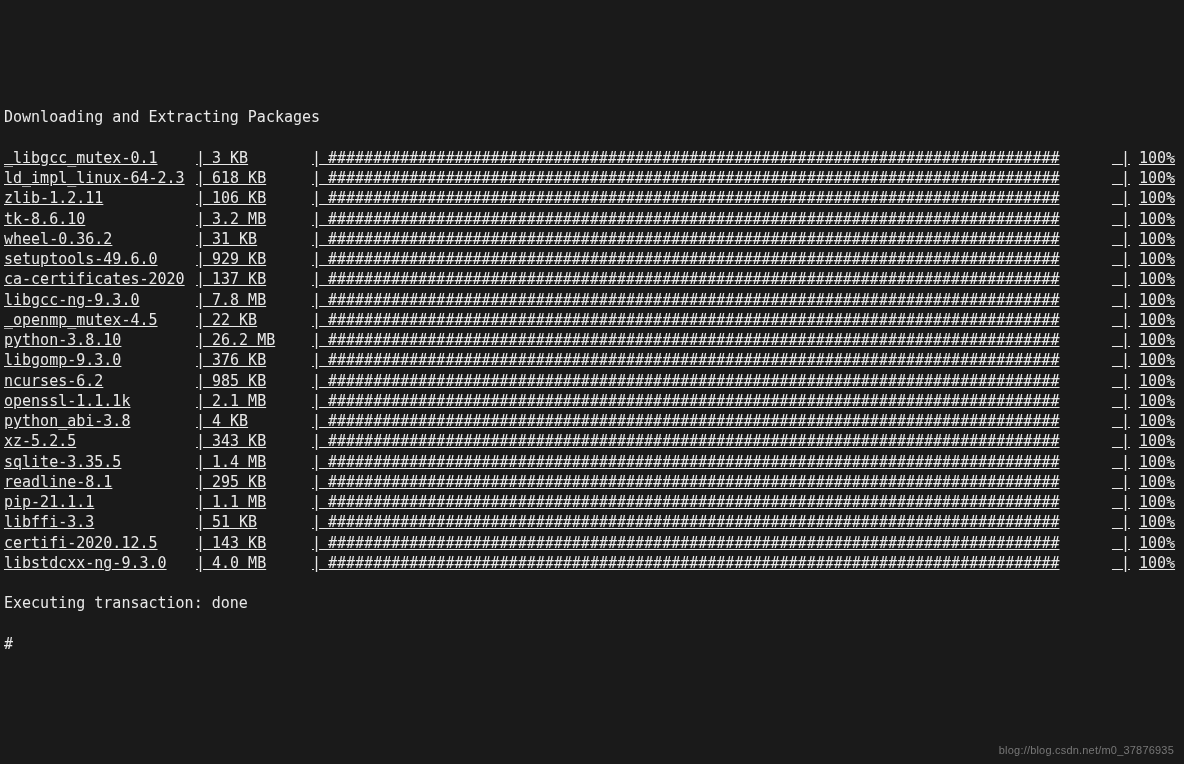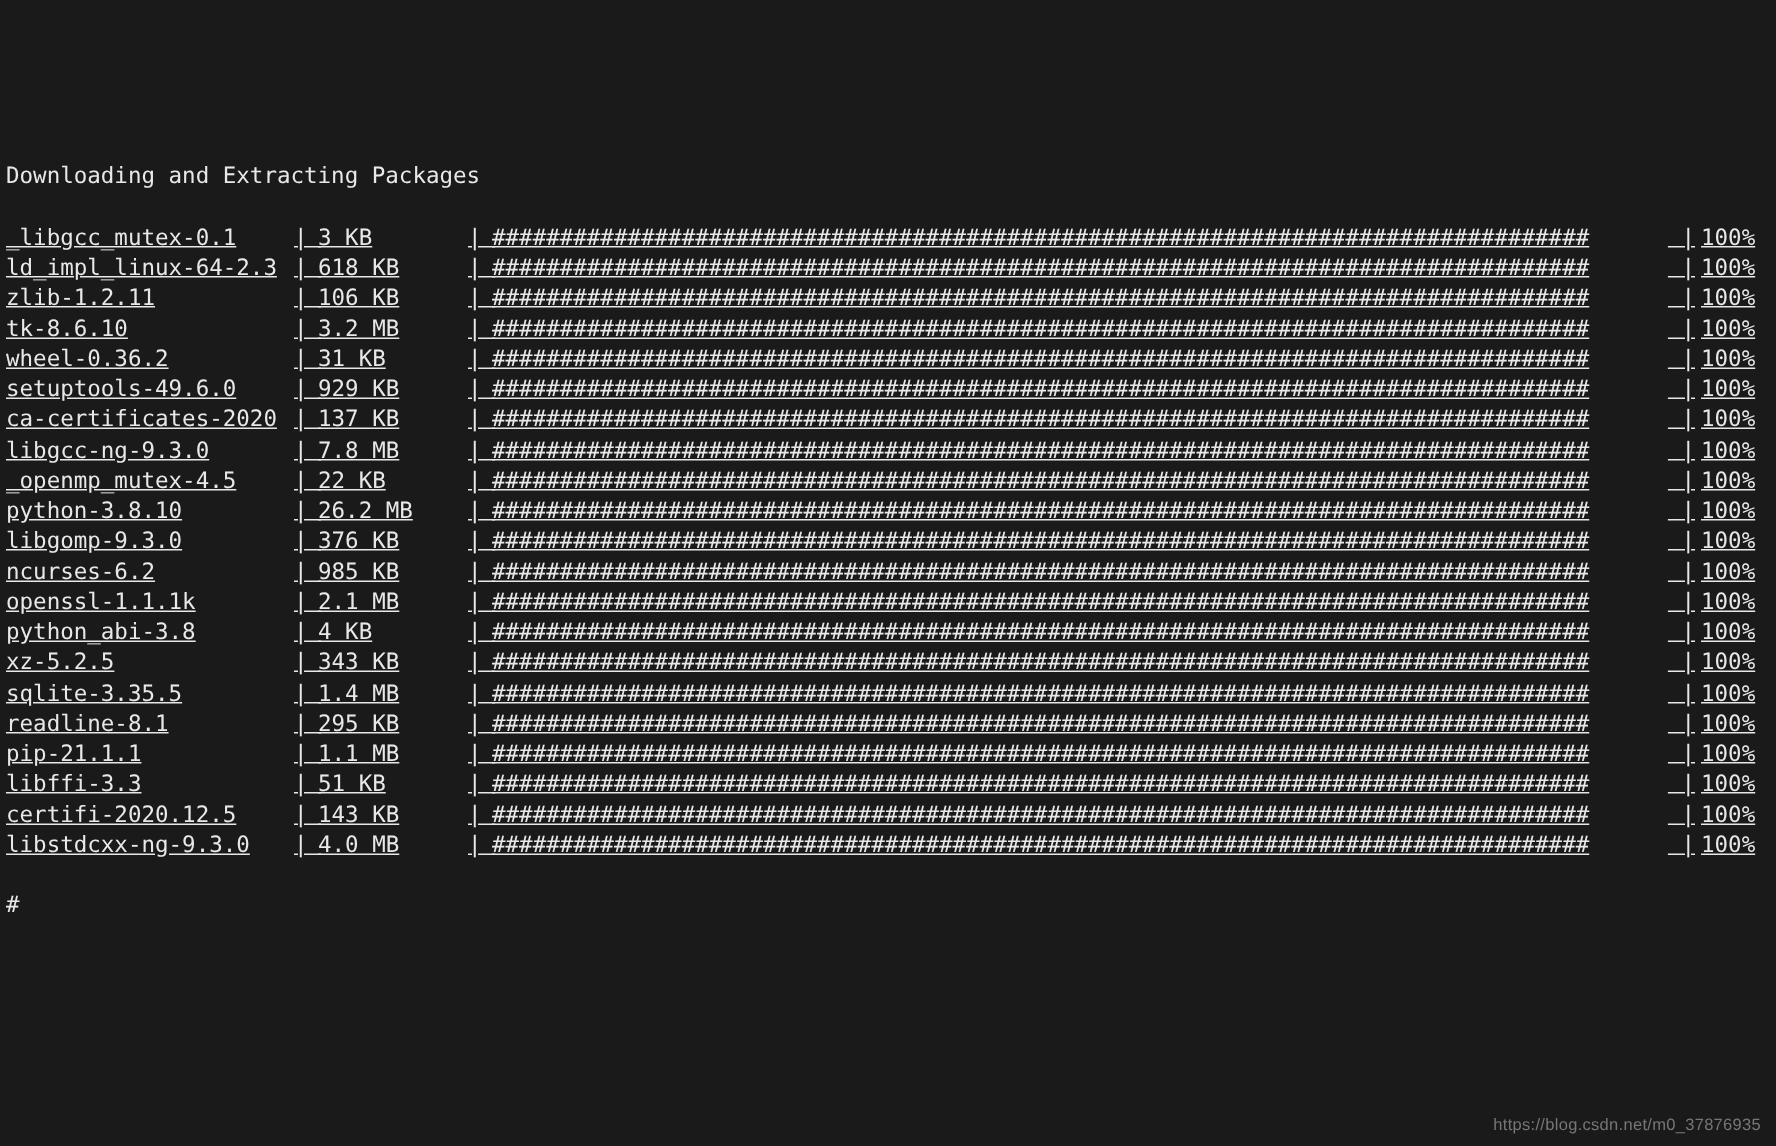--- a/index.html
+++ b/index.html
@@ -33,42 +33,43 @@
     pointer-events: none;
     transform: rotate(-2deg);
   }
   .row { display: flex; text-decoration: underline; }
   .col-name  { width: 192px; flex: 0 0 auto; }
   .col-pipe1 { width: 16px;  flex: 0 0 auto; }
   .col-size  { width: 100px; flex: 0 0 auto; }
   .col-pipe2 { width: 16px;  flex: 0 0 auto; }
   .col-bar   { flex: 1 1 auto; overflow: hidden; letter-spacing: 0; }
   .col-pipe3 { width: 20px;  flex: 0 0 auto; text-align: right; padding-right:4px;}
-  .col-pct   { width: 46px;  flex: 0 0 auto; text-align: left; }
+  .col-pct   { width: 46px;  flex: 0 0 auto; text-align: center; }
   .watermark {
     position: absolute;
     right: 10px;
     bottom: 6px;
     font-size: 11px;
     color: #777;
     font-family: Arial, sans-serif;
     letter-spacing: 0.2px;
   }
 </style>
 </head>
 <body>
 
 <div class="terminal">
 <div>&nbsp;</div>
 <div>&nbsp;</div>
 <div>Downloading and Extracting Packages</div>
 <div id="pkg-rows"><div class="row"><span class="col-name">_libgcc_mutex-0.1</span><span class="col-pipe1">| </span><span class="col-size">3 KB</span><span class="col-pipe2">| </span><span class="col-bar">#################################################################################</span><span class="col-pipe3"> |</span><span class="col-pct">100%</span></div><div class="row"><span class="col-name">ld_impl_linux-64-2.3</span><span class="col-pipe1">| </span><span class="col-size">618 KB</span><span class="col-pipe2">| </span><span class="col-bar">#################################################################################</span><span class="col-pipe3"> |</span><span class="col-pct">100%</span></div><div class="row"><span class="col-name">zlib-1.2.11</span><span class="col-pipe1">| </span><span class="col-size">106 KB</span><span class="col-pipe2">| </span><span class="col-bar">#################################################################################</span><span class="col-pipe3"> |</span><span class="col-pct">100%</span></div><div class="row"><span class="col-name">tk-8.6.10</span><span class="col-pipe1">| </span><span class="col-size">3.2 MB</span><span class="col-pipe2">| </span><span class="col-bar">#################################################################################</span><span class="col-pipe3"> |</span><span class="col-pct">100%</span></div><div class="row"><span class="col-name">wheel-0.36.2</span><span class="col-pipe1">| </span><span class="col-size">31 KB</span><span class="col-pipe2">| </span><span class="col-bar">#################################################################################</span><span class="col-pipe3"> |</span><span class="col-pct">100%</span></div><div class="row"><span class="col-name">setuptools-49.6.0</span><span class="col-pipe1">| </span><span class="col-size">929 KB</span><span class="col-pipe2">| </span><span class="col-bar">#################################################################################</span><span class="col-pipe3"> |</span><span class="col-pct">100%</span></div><div class="row"><span class="col-name">ca-certificates-2020</span><span class="col-pipe1">| </span><span class="col-size">137 KB</span><span class="col-pipe2">| </span><span class="col-bar">#################################################################################</span><span class="col-pipe3"> |</span><span class="col-pct">100%</span></div><div class="row"><span class="col-name">libgcc-ng-9.3.0</span><span class="col-pipe1">| </span><span class="col-size">7.8 MB</span><span class="col-pipe2">| </span><span class="col-bar">#################################################################################</span><span class="col-pipe3"> |</span><span class="col-pct">100%</span></div><div class="row"><span class="col-name">_openmp_mutex-4.5</span><span class="col-pipe1">| </span><span class="col-size">22 KB</span><span class="col-pipe2">| </span><span class="col-bar">#################################################################################</span><span class="col-pipe3"> |</span><span class="col-pct">100%</span></div><div class="row"><span class="col-name">python-3.8.10</span><span class="col-pipe1">| </span><span class="col-size">26.2 MB</span><span class="col-pipe2">| </span><span class="col-bar">#################################################################################</span><span class="col-pipe3"> |</span><span class="col-pct">100%</span></div><div class="row"><span class="col-name">libgomp-9.3.0</span><span class="col-pipe1">| </span><span class="col-size">376 KB</span><span class="col-pipe2">| </span><span class="col-bar">#################################################################################</span><span class="col-pipe3"> |</span><span class="col-pct">100%</span></div><div class="row"><span class="col-name">ncurses-6.2</span><span class="col-pipe1">| </span><span class="col-size">985 KB</span><span class="col-pipe2">| </span><span class="col-bar">#################################################################################</span><span class="col-pipe3"> |</span><span class="col-pct">100%</span></div><div class="row"><span class="col-name">openssl-1.1.1k</span><span class="col-pipe1">| </span><span class="col-size">2.1 MB</span><span class="col-pipe2">| </span><span class="col-bar">#################################################################################</span><span class="col-pipe3"> |</span><span class="col-pct">100%</span></div><div class="row"><span class="col-name">python_abi-3.8</span><span class="col-pipe1">| </span><span class="col-size">4 KB</span><span class="col-pipe2">| </span><span class="col-bar">#################################################################################</span><span class="col-pipe3"> |</span><span class="col-pct">100%</span></div><div class="row"><span class="col-name">xz-5.2.5</span><span class="col-pipe1">| </span><span class="col-size">343 KB</span><span class="col-pipe2">| </span><span class="col-bar">#################################################################################</span><span class="col-pipe3"> |</span><span class="col-pct">100%</span></div><div class="row"><span class="col-name">sqlite-3.35.5</span><span class="col-pipe1">| </span><span class="col-size">1.4 MB</span><span class="col-pipe2">| </span><span class="col-bar">#################################################################################</span><span class="col-pipe3"> |</span><span class="col-pct">100%</span></div><div class="row"><span class="col-name">readline-8.1</span><span class="col-pipe1">| </span><span class="col-size">295 KB</span><span class="col-pipe2">| </span><span class="col-bar">#################################################################################</span><span class="col-pipe3"> |</span><span class="col-pct">100%</span></div><div class="row"><span class="col-name">pip-21.1.1</span><span class="col-pipe1">| </span><span class="col-size">1.1 MB</span><span class="col-pipe2">| </span><span class="col-bar">#################################################################################</span><span class="col-pipe3"> |</span><span class="col-pct">100%</span></div><div class="row"><span class="col-name">libffi-3.3</span><span class="col-pipe1">| </span><span class="col-size">51 KB</span><span class="col-pipe2">| </span><span class="col-bar">#################################################################################</span><span class="col-pipe3"> |</span><span class="col-pct">100%</span></div><div class="row"><span class="col-name">certifi-2020.12.5</span><span class="col-pipe1">| </span><span class="col-size">143 KB</span><span class="col-pipe2">| </span><span class="col-bar">#################################################################################</span><span class="col-pipe3"> |</span><span class="col-pct">100%</span></div><div class="row"><span class="col-name">libstdcxx-ng-9.3.0</span><span class="col-pipe1">| </span><span class="col-size">4.0 MB</span><span class="col-pipe2">| </span><span class="col-bar">#################################################################################</span><span class="col-pipe3"> |</span><span class="col-pct">100%</span></div></div>
+<div>Executing transaction: done</div>
 <div>#</div>
 
 
 
 
 
 
 
 </div>
 
-<div class="watermark">https://blog.csdn.net/m0_37876935</div>
+<div class="watermark">blog://blog.csdn.net/m0_37876935</div>
 
 </body></html>

